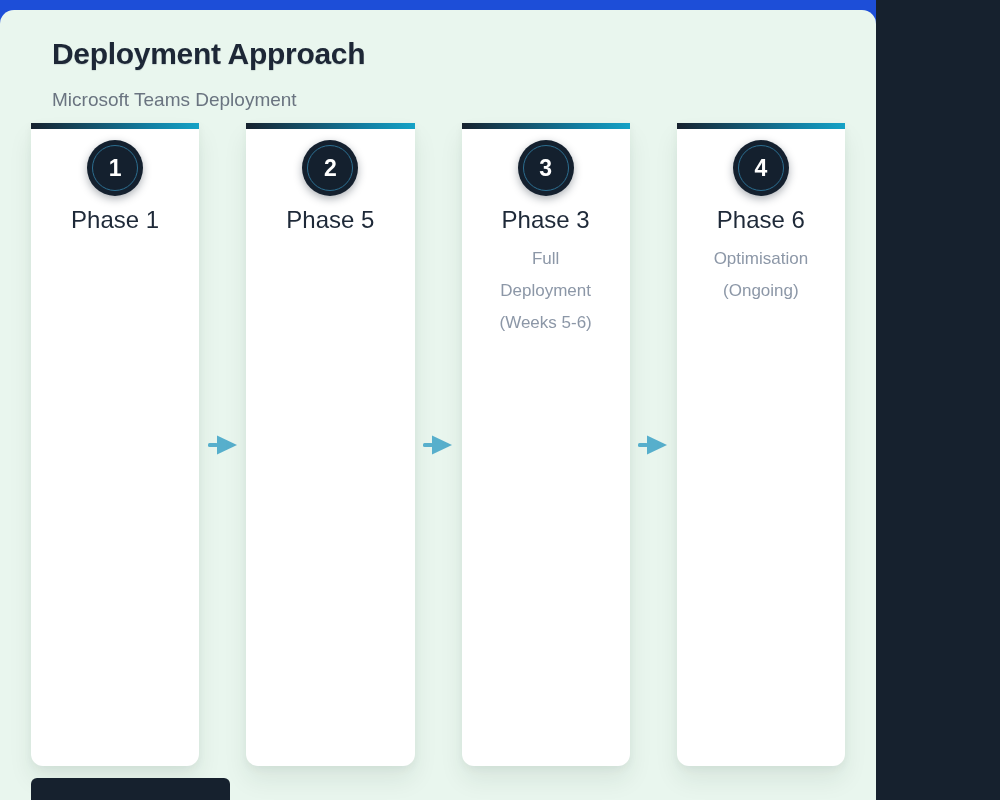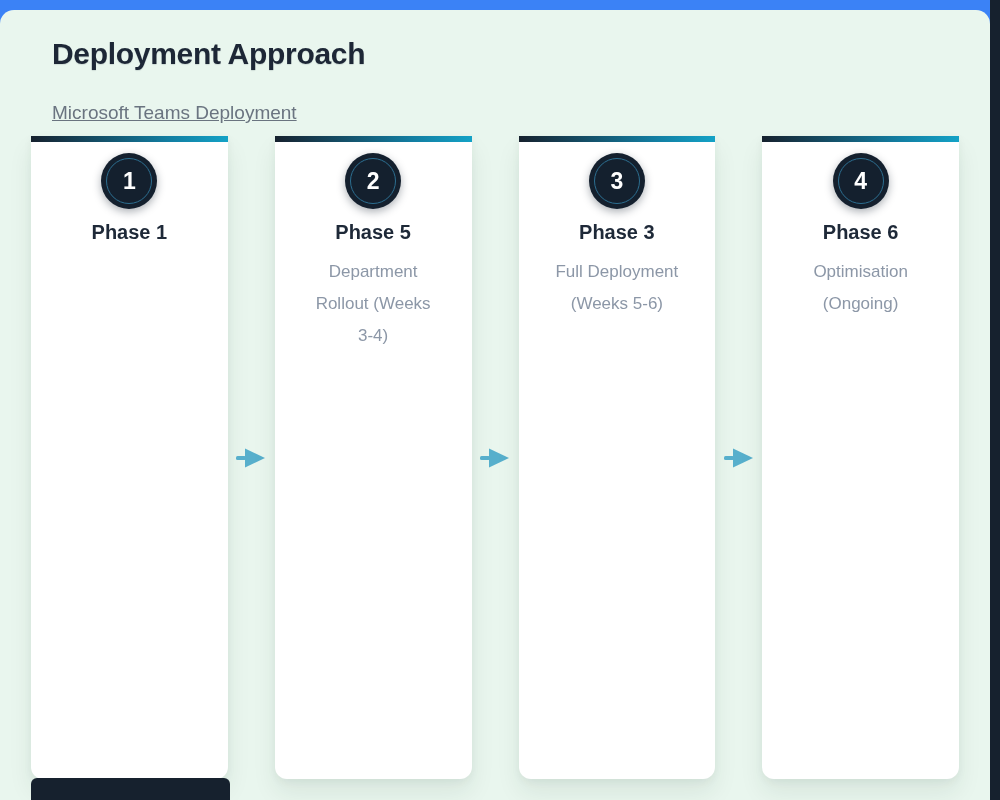--- a/index.html
+++ b/index.html
@@ -3,46 +3,45 @@
 <meta charset="utf-8">
 <style>
   * { margin: 0; padding: 0; box-sizing: border-box; }
   html, body { width: 1000px; height: 800px; }
   body {
     font-family: "Liberation Sans", "DejaVu Sans", sans-serif;
     background: #16212e;
   }
   .page {
     position: relative;
-    width: 990px;
+    width: 876px;
     height: 800px;
-    background: #3b82f6;
+    background: #1d4ed8;
     overflow: hidden;
   }
   .content {
     position: absolute;
     top: 10px; left: 0; right: 0; bottom: 0;
     background: #e9f6ee;
     border-radius: 14px 14px 0 0;
   }
   .header { padding: 26px 52px 0 52px; }
   .title {
     font-size: 30px;
     font-weight: 700;
     line-height: 36px;
     color: #1d2736;
     letter-spacing: -0.3px;
     text-shadow: 0 1px 1px rgba(20,32,46,0.12);
   }
   .subtitle {
-    margin-top: 30px;
+    margin-top: 17px;
     font-size: 19px;
     line-height: 22px;
     color: #6a7480;
-    text-decoration: underline;
   }
   .cards-row {
     display: flex;
     align-items: stretch;
     margin: 12px 31px 0 31px;
     height: 643px;
   }
   .card {
     flex: 1 1 0;
     background: #ffffff;
@@ -78,22 +77,22 @@
     align-items: center;
     justify-content: center;
   }
   .badge-num {
     color: #ffffff;
     font-size: 23px;
     font-weight: 700;
   }
   .phase-name {
     margin-top: 12px;
-    font-size: 20px;
-    font-weight: 700;
+    font-size: 24px;
+    font-weight: 400;
     line-height: 23px;
     color: #1e2938;
   }
   .phase-desc {
     margin-top: 12px;
     padding: 0 31px;
     font-size: 17px;
     line-height: 32px;
     color: #8c97a7;
     text-align: center;
@@ -146,21 +145,20 @@
       </div>
 
       <div class="card">
         <div class="card-accent"></div>
         <div class="badge">
           <div class="badge-ring">
             <span class="badge-num">2</span>
           </div>
         </div>
         <div class="phase-name">Phase 5</div>
-        <div class="phase-desc">Department Rollout (Weeks 3-4)</div>
       </div>
 
       <div class="arrow-gap">
         <svg class="arrow-icon" width="30" height="22" viewBox="0 0 30 22">
           <rect x="0" y="9" width="10" height="4" rx="1.5" fill="#57afcc"></rect>
           <polygon points="9,1.5 29,11 9,20.5" fill="#57afcc"></polygon>
         </svg>
       </div>
 
       <div class="card">

